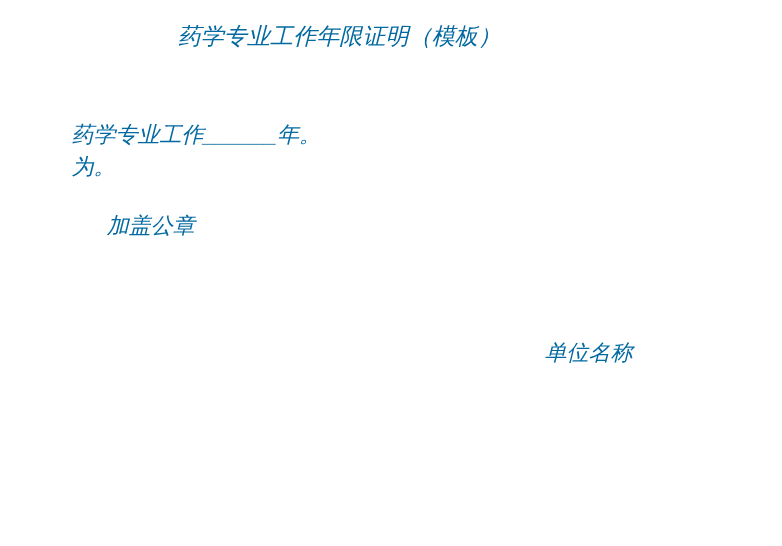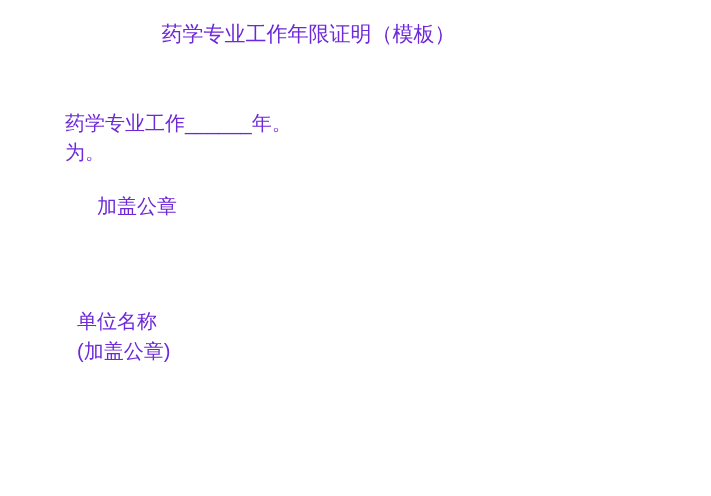--- a/index.html
+++ b/index.html
@@ -5,23 +5,24 @@
     html, body {
       margin: 0;
       padding: 0;
       background: #ffffff;
     }
     .doc {
       position: relative;
       width: 617px;
       height: 496px;
       background: #ffffff;
-      color: #6d28d9;
+      color: #0369a1;
       font-family: "Liberation Sans", sans-serif;
       overflow: hidden;
+      font-style: italic;
     }
     .title {
       margin-top: 20px;
       font-size: 21px;
       line-height: 28px;
       text-align: center;
       white-space: pre;
     }
     .body-text {
       margin: 61px 65px 0 65px; 
@@ -32,23 +33,23 @@
       white-space: pre;
     }
     .indent {
       padding-left: 32px; 
     }
     .closing {
       margin-top: 25px; 
     }
     .signature {
       position: relative;
-      left: 12px;          
+      left: 23px;          
       margin-top: 85px;
-      text-align: left;
+      text-align: right;
       font-size: 20px;
       line-height: 30px;
     }
   </style>
 </head>
 <body>
 
 <div class="doc">
 
   <div class="title">药学专业工作年限证明（模板）</div>
@@ -59,18 +60,17 @@
 
     <div class="line">药学专业工作______年。</div>
 
 
     <div class="line">为。</div>
 
     <div class="line indent closing">加盖公章</div>
 
     <div class="signature">
       <div class="line">单位名称</div>
-      <div class="line">(加盖公章)</div>
     </div>
 
   </div>
 
 </div>
 
 </body></html>

